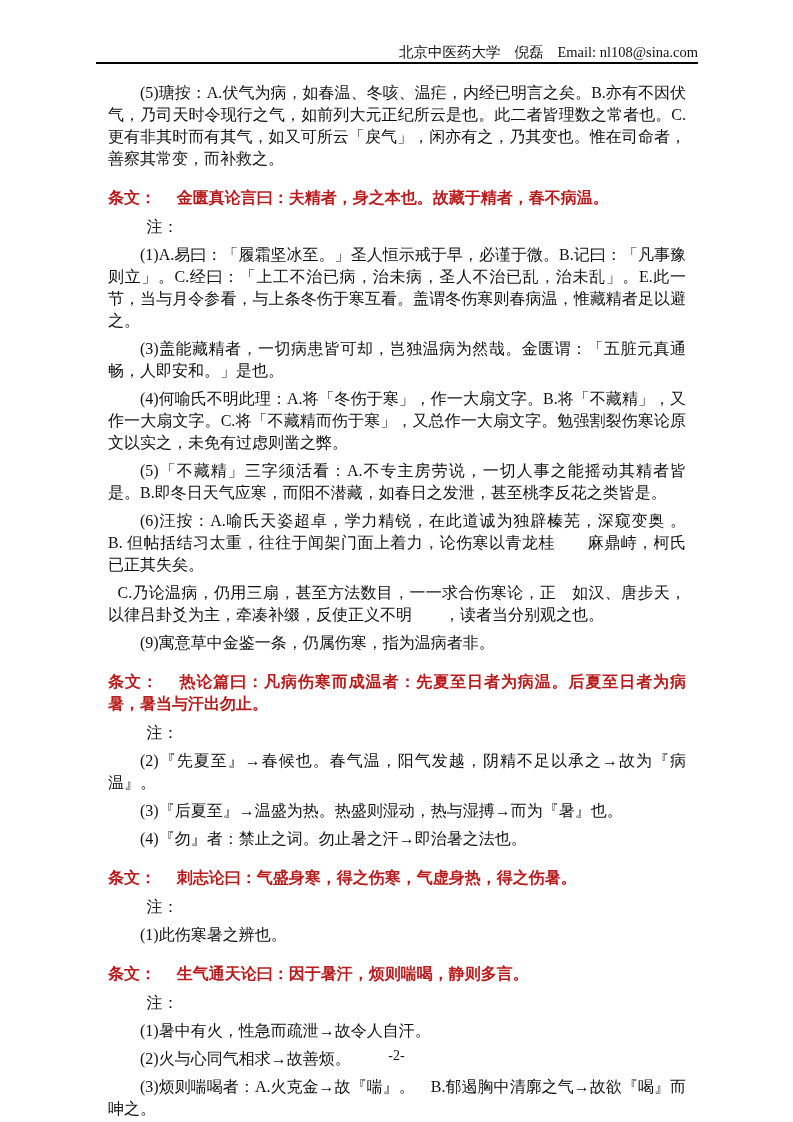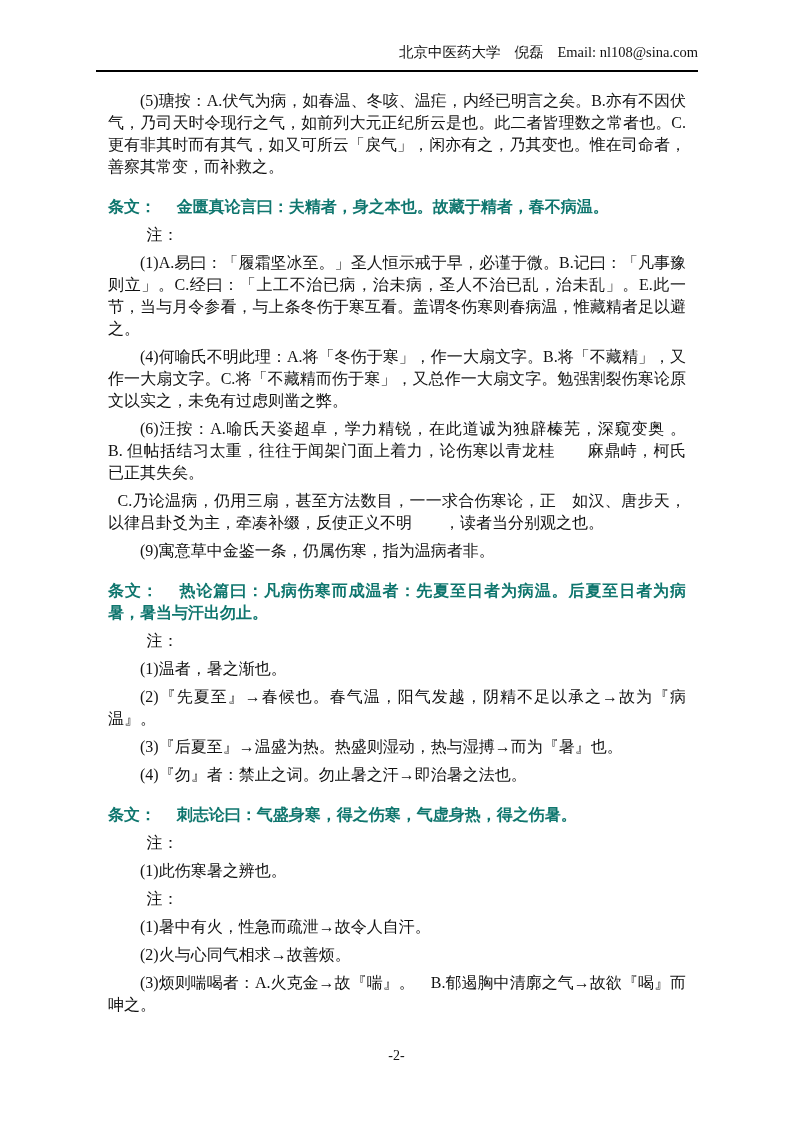--- a/index.html
+++ b/index.html
@@ -10,41 +10,41 @@
     box-sizing:border-box;
     padding:42px 101px 0 102px;
     font-family:"Liberation Serif","DejaVu Serif",serif;
     color:#111111;
     overflow:hidden;
   }
   .page-header{
     text-align:right;
     font-size:14.5px;
     line-height:20px;
-    padding-bottom:8px;
+    padding-bottom:0;
     border-bottom:2px solid #000000;
     margin-left:-6px;margin-right:-6px;
     white-space:nowrap;
   }
   .page-header .sep{display:inline-block;width:14px;}
   .body-text{margin-top:18px;}
   .body-text p{
     margin:6px;
     font-size:16px;
     line-height:22px;
     text-align:justify;
   }
   .para{text-indent:2em;}
   .note{text-indent:2em;}
   .note-label{text-indent:2.4em;}
   .c-para{text-indent:0.6em;}
   .heading{
-    font-family:Liberation Sans, sans-serif;
+    font-family:Liberation Mono, monospace;
     font-weight:bold;
-    color:#0f766e;
+    color:#b91c1c;
     text-indent:0;
     margin-top:18px !important;
     margin-bottom:2px !important;
   }
   .heading .ht{margin-left:1.3em;}
   .page-footer{
     position:absolute;
     left:0;right:0;
     bottom:58px;
     text-align:center;
@@ -62,38 +62,40 @@
   </div>
 
   <div class="body-text">
 
     <p class="para">(5)瑭按：A.伏气为病，如春温、冬咳、温疟，内经已明言之矣。B.亦有不因伏气，乃司天时令现行之气，如前列大元正纪所云是也。此二者皆理数之常者也。C.更有非其时而有其气，如又可所云「戾气」，闲亦有之，乃其变也。惟在司命者，善察其常变，而补救之。</p>
 
     <p class="heading"><span>条文：</span><span class="ht">金匮真论言曰：夫精者，身之本也。故藏于精者，春不病温。</span></p>
 
     <p class="note-label">注：</p>
     <p class="para">(1)A.易曰：「履霜坚冰至。」圣人恒示戒于早，必谨于微。B.记曰：「凡事豫则立」。C.经曰：「上工不治已病，治未病，圣人不治已乱，治未乱」。E.此一节，当与月令参看，与上条冬伤于寒互看。盖谓冬伤寒则春病温，惟藏精者足以避之。</p>
+    <p class="para">(3)盖能藏精者，一切病患皆可却，岂独温病为然哉。金匮谓：「五脏元真通畅，人即安和。」是也。</p>
     <p class="para">(4)何喻氏不明此理：A.将「冬伤于寒」，作一大扇文字。B.将「不藏精」，又作一大扇文字。C.将「不藏精而伤于寒」，又总作一大扇文字。勉强割裂伤寒论原文以实之，未免有过虑则凿之弊。</p>
+    <p class="para">(5)「不藏精」三字须活看：A.不专主房劳说，一切人事之能摇动其精者皆是。B.即冬日天气应寒，而阳不潜藏，如春日之发泄，甚至桃李反花之类皆是。</p>
     <p class="para">(6)汪按：A.喻氏天姿超卓，学力精锐，在此道诚为独辟榛芜，深窥变奥 。　B. 但帖括结习太重，往往于闻架门面上着力，论伤寒以青龙桂　　麻鼎峙，柯氏已正其失矣。</p>
     <p class="c-para">C.乃论温病，仍用三扇，甚至方法数目，一一求合伤寒论，正　如汉、唐步天，以律吕卦爻为主，牵凑补缀，反使正义不明　　，读者当分别观之也。</p>
     <p class="para">(9)寓意草中金鉴一条，仍属伤寒，指为温病者非。</p>
 
     <p class="heading"><span>条文：</span><span class="ht">热论篇曰：凡病伤寒而成温者：先夏至日者为病温。后夏至日者为病暑，暑当与汗出勿止。</span></p>
 
     <p class="note-label">注：</p>
-    <p class="note">(1)温者，暑之渐也。</p>
     <p class="note">(2)『先夏至』→春候也。春气温，阳气发越，阴精不足以承之→故为『病温』。</p>
     <p class="note">(3)『后夏至』→温盛为热。热盛则湿动，热与湿搏→而为『暑』也。</p>
     <p class="note">(4)『勿』者：禁止之词。勿止暑之汗→即治暑之法也。</p>
 
     <p class="heading"><span>条文：</span><span class="ht">刺志论曰：气盛身寒，得之伤寒，气虚身热，得之伤暑。</span></p>
 
     <p class="note-label">注：</p>
     <p class="note">(1)此伤寒暑之辨也。</p>
 
+    <p class="heading"><span>条文：</span><span class="ht">生气通天论曰：因于暑汗，烦则喘喝，静则多言。</span></p>
 
     <p class="note-label">注：</p>
     <p class="note">(1)暑中有火，性急而疏泄→故令人自汗。</p>
     <p class="note">(2)火与心同气相求→故善烦。</p>
     <p class="note">(3)烦则喘喝者：A.火克金→故『喘』。　B.郁遏胸中清廓之气→故欲『喝』而呻之。</p>
 
   </div>
 
   <div class="page-footer">-2-</div>
 

